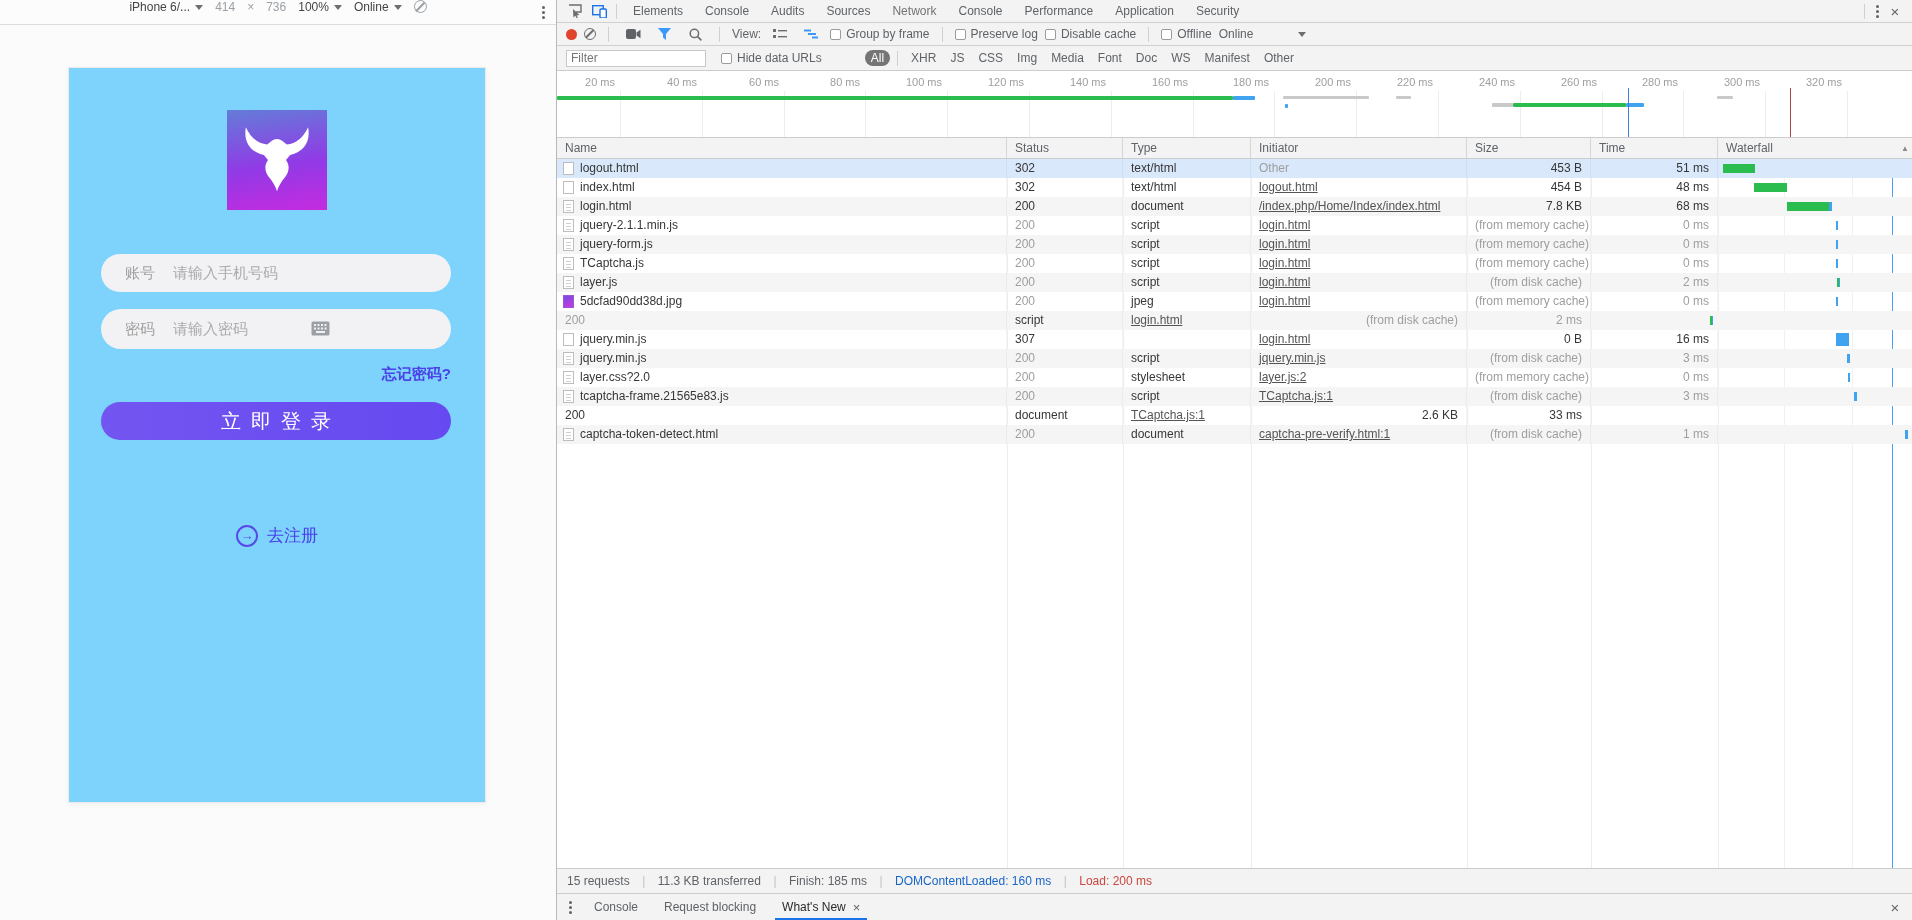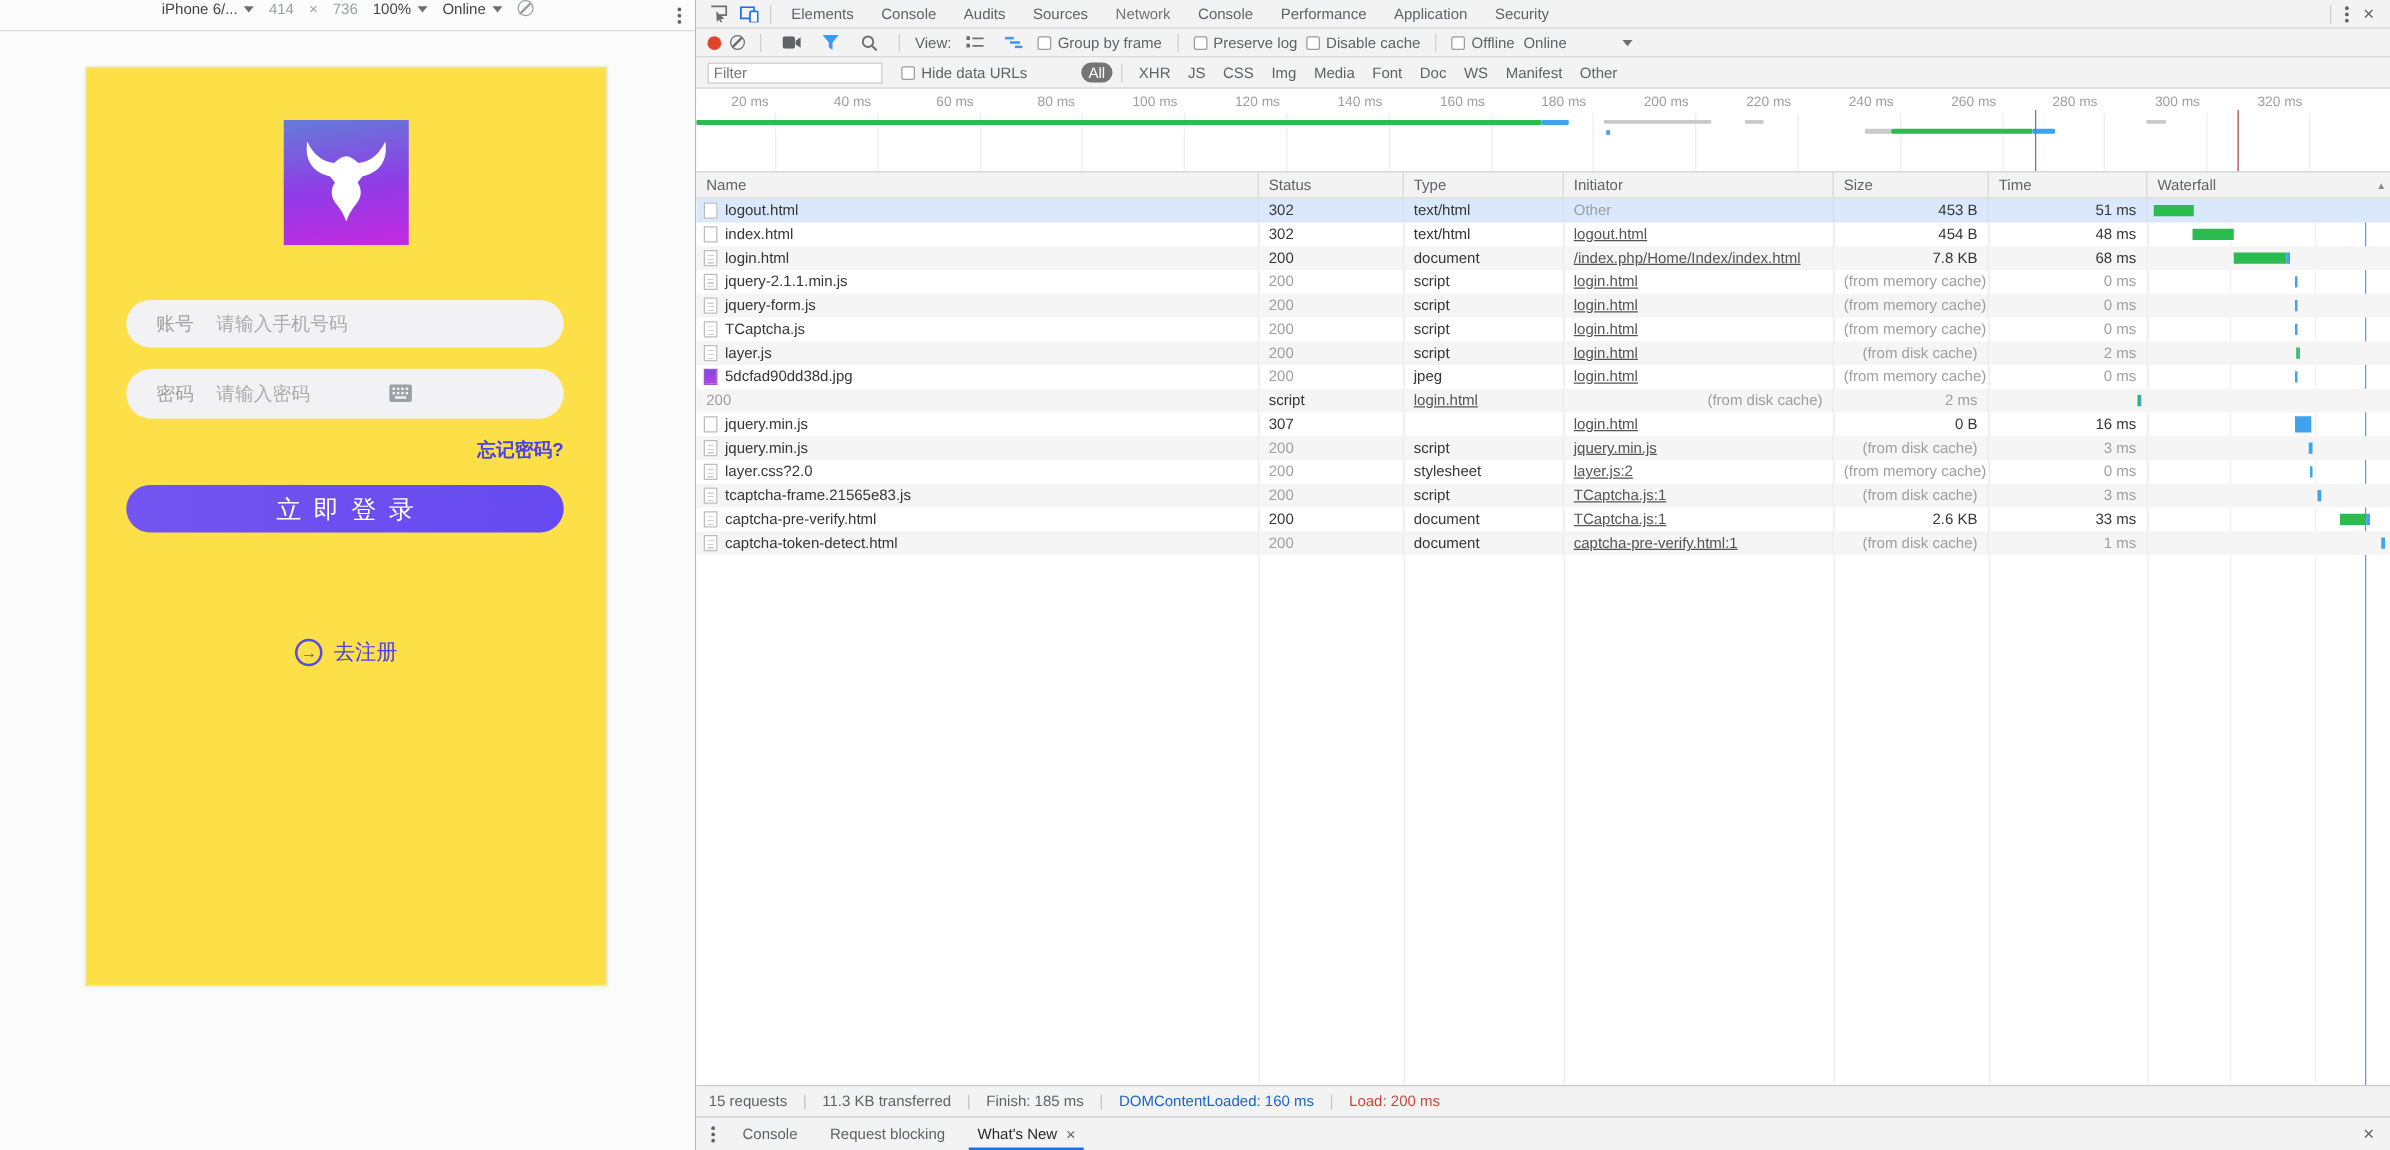--- a/index.html
+++ b/index.html
@@ -11,21 +11,21 @@
   .device-toolbar { height:25px; background:#fcfcfc; border-bottom:1px solid #dcdcdc; display:flex; align-items:flex-start; justify-content:center; gap:12px; font-size:12px; color:#444; position:relative; }
   .dim-num { color:#9aa0a6; }
   .dd-caret { display:inline-block; width:0; height:0; border-left:4px solid transparent; border-right:4px solid transparent; border-top:5px solid #6e6e6e; margin-left:5px; vertical-align:1px; }
   .throttle-icon { width:13px; height:13px; border:1.5px solid #9aa0a6; border-radius:50%; position:relative; display:inline-block; }
   .throttle-icon::after { content:''; position:absolute; left:-1px; top:4.5px; width:12px; height:1.5px; background:#9aa0a6; transform:rotate(-45deg); }
   .kebab { width:14px; height:16px; display:flex; flex-direction:column; align-items:center; justify-content:center; gap:2px; cursor:pointer; }
   .kebab i { width:3px; height:3px; border-radius:50%; background:#5f6368; }
   .device-toolbar .kebab { position:absolute; right:6px; top:4px; }
 
   .device-stage { position:absolute; left:0; right:0; top:25px; bottom:0; }
-  .login-card { position:absolute; left:68px; top:28px; width:418px; height:736px; background:#fde047; border:1px solid #ebebeb; box-shadow:0 1px 5px rgba(0,0,0,0.05); }
+  .login-card { position:absolute; left:68px; top:42px; width:418px; height:736px; background:#7dd3fc; border:1px solid #ebebeb; box-shadow:0 1px 5px rgba(0,0,0,0.05); }
   .logo { position:absolute; left:50%; top:42px; transform:translateX(-50%); width:100px; height:100px; background:linear-gradient(172deg, #647cd8 0%, #913ae6 55%, #c52bdf 100%); display:flex; align-items:center; justify-content:center; }
   .logo svg { width:82px; height:82px; }
   .field { position:absolute; left:32px; right:34px; height:38px; border-radius:19px; background:#f2f2f4; display:flex; align-items:center; padding:0 24px; font-size:15px; }
   .field .flabel { color:#a0a0a0; }
   .field .fplaceholder { color:#ababab; margin-left:18px; }
   .kbd-icon { position:absolute; left:210px; top:12px; }
   .forgot { position:absolute; right:34px; top:297px; color:#4a41e8; font-size:15px; font-weight:bold; cursor:pointer; }
   .login-btn { position:absolute; left:32px; right:34px; top:334px; height:38px; border:none; border-radius:19px; background:linear-gradient(90deg,#7355f1,#6649f0); color:#fff; font-size:20px; letter-spacing:10px; text-indent:10px; display:flex; align-items:center; justify-content:center; cursor:pointer; font-family:inherit; }
   .register { position:absolute; left:0; right:0; top:456px; display:flex; align-items:center; justify-content:center; gap:9px; color:#4a41e8; font-size:17px; cursor:pointer; }
   .circle-arrow { width:22px; height:22px; border:2px solid #584ae9; border-radius:50%; display:flex; align-items:center; justify-content:center; font-size:13px; color:#584ae9; }
@@ -527,24 +527,20 @@
         <div class="cell dim">200</div>
         <div class="cell">script</div>
         <div class="cell"><span class="ilink">TCaptcha.js:1</span></div>
         <div class="cell right dim">(from disk cache)</div>
         <div class="cell right dim">3 ms</div>
         <div class="cell wf-cell">
           <div class="wf-bar" style="left: 136px; width: 3px; background: rgb(63, 163, 240);"></div>
         </div>
       </div>
       <div class="row">
-        <div class="cell name-cell">
-          <span class="fico lines"></span>
-          <span>captcha-pre-verify.html</span>
-        </div>
         <div class="cell">200</div>
         <div class="cell">document</div>
         <div class="cell"><span class="ilink">TCaptcha.js:1</span></div>
         <div class="cell right">2.6 KB</div>
         <div class="cell right">33 ms</div>
         <div class="cell wf-cell">
           <div class="wf-bar" style="left: 154px; width: 21px; background: rgb(43, 188, 80);"></div>
           <div class="wf-bar" style="left: 175px; width: 3px; background: rgb(63, 163, 240);"></div>
         </div>
       </div>

